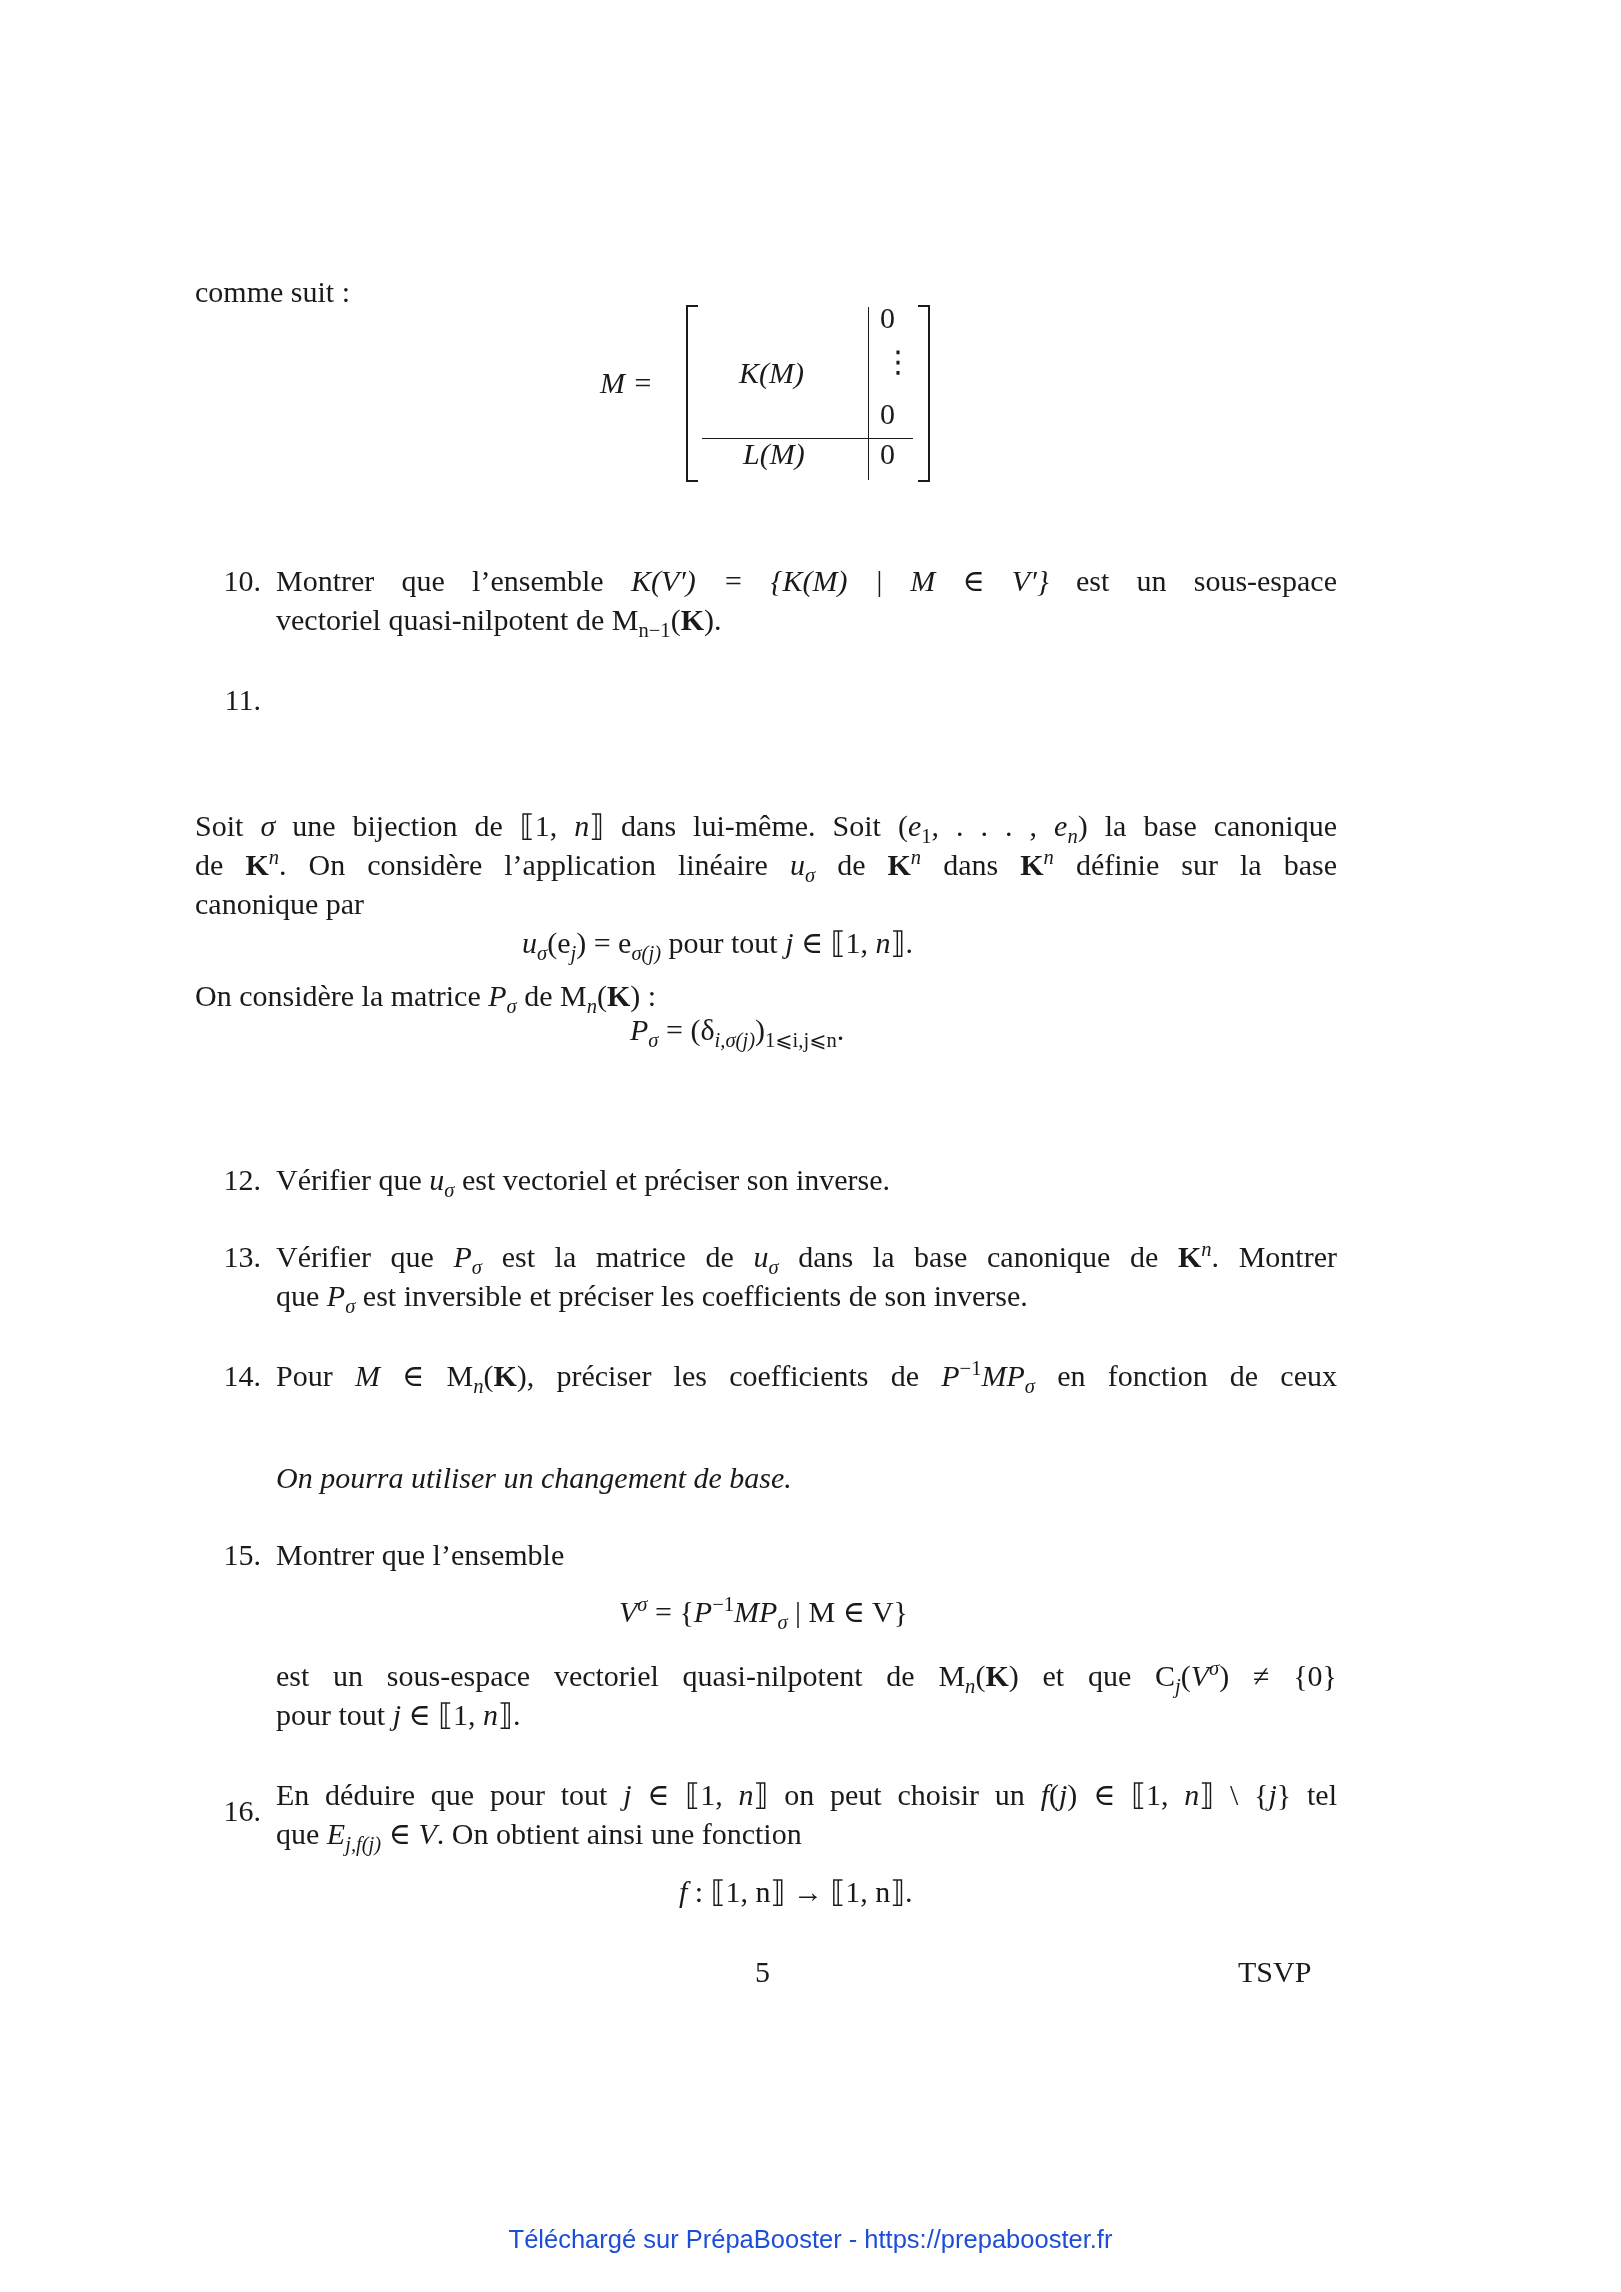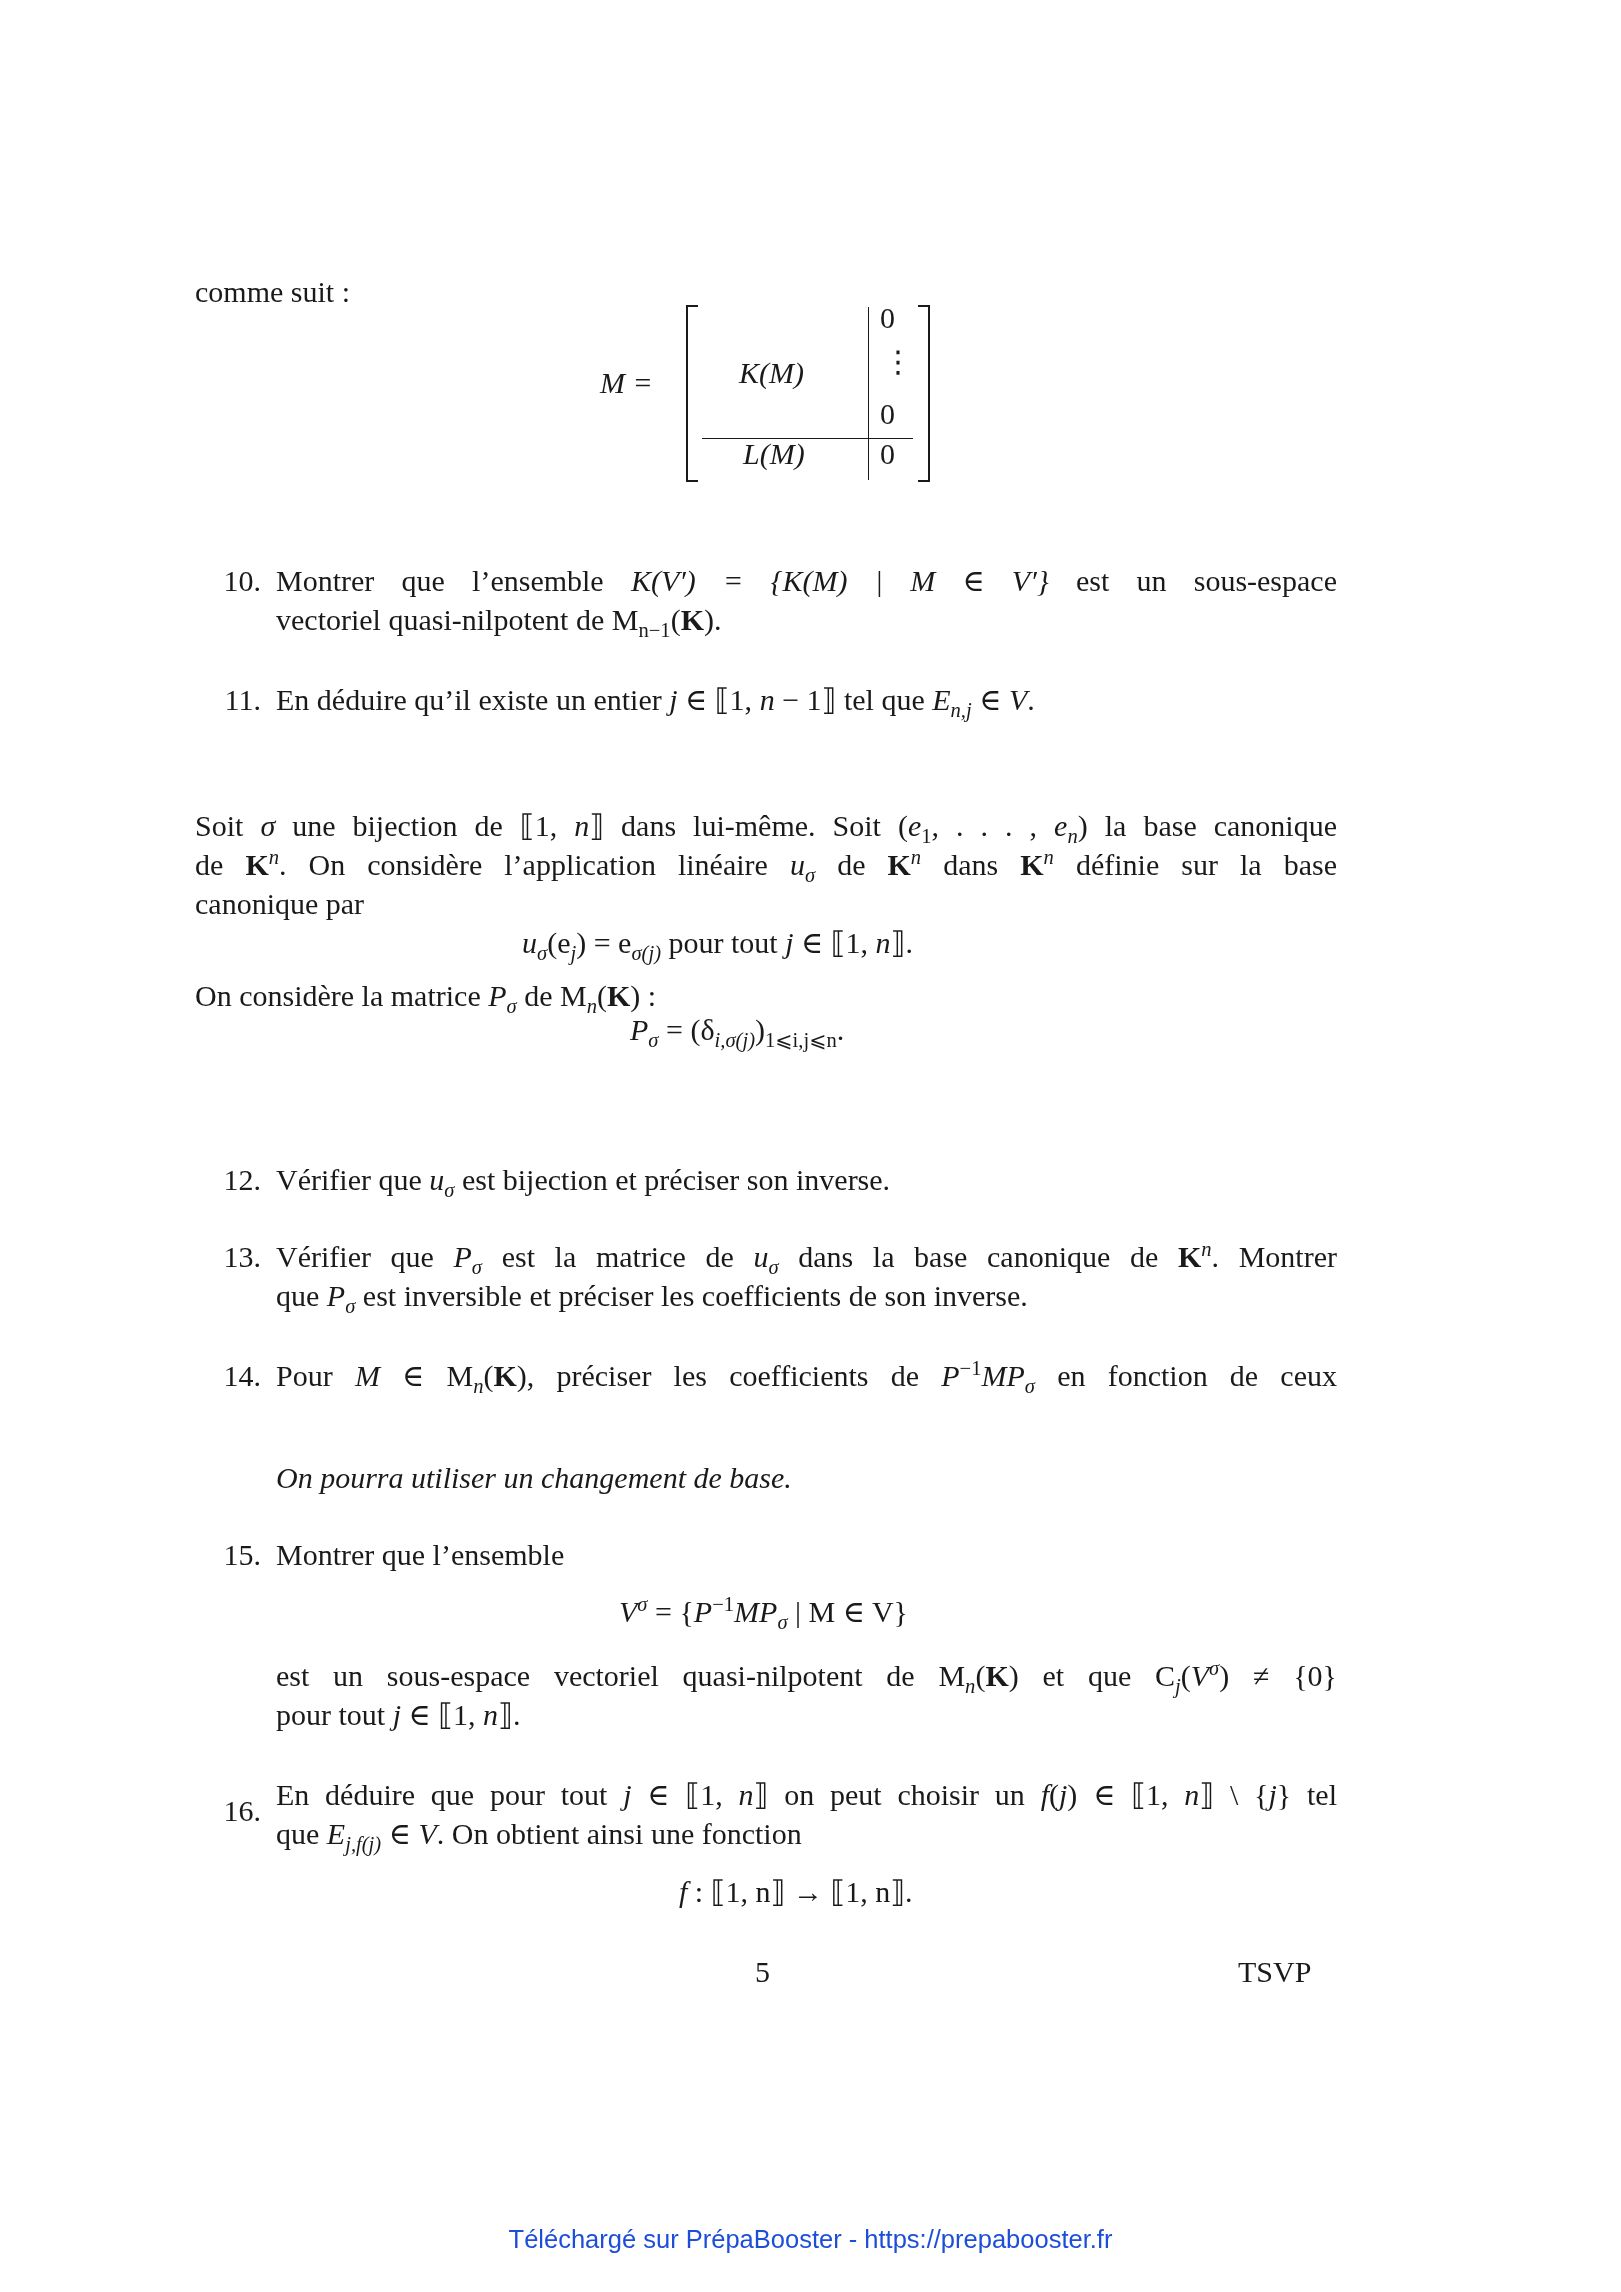--- a/index.html
+++ b/index.html
@@ -44,42 +44,39 @@
     <span class="cell" style="left:280px; top:140px;">0</span>
   </div>
 
   <div class="num" style="left:202px; top:561px;">10.</div>
   <div class="txt" style="left:276px; top:561px; width:1061px;">
     <div class="just"><span>Montrer que l’ensemble </span><i class="m">K(V′) = {K(M) | M ∈ V′}</i><span> est un sous-espace</span></div>
     <div><span>vectoriel quasi-nilpotent de M</span><sub>n−1</sub><span>(</span><b class="bb">K</b><span>).</span></div>
   </div>
 
   <div class="num" style="left:202px; top:680px;">11.</div>
-  <div class="txt" style="left:276px; top:680px;">
-    <span>En déduire qu’il existe un entier </span><i class="m">j</i><span> ∈ ⟦1, </span><i class="m">n</i><span> − 1⟧ tel que </span><i class="m">E</i><sub><i class="m">n,j</i></sub><span> ∈ </span><i class="m">V</i><span>.</span>
-  </div>
 
   <div class="txt" style="left:195px; top:806px; width:1142px;">
     <div class="just"><span>Soit </span><i class="m">σ</i><span> une bijection de ⟦1, </span><i class="m">n</i><span>⟧ dans lui-même. Soit (</span><i class="m">e</i><sub>1</sub><span>, . . . , </span><i class="m">e</i><sub><i class="m">n</i></sub><span>) la base canonique</span></div>
     <div class="just"><span>de </span><b class="bb">K</b><sup><i class="m">n</i></sup><span>. On considère l’application linéaire </span><i class="m">u</i><sub><i class="m">σ</i></sub><span> de </span><b class="bb">K</b><sup><i class="m">n</i></sup><span> dans </span><b class="bb">K</b><sup><i class="m">n</i></sup><span> définie sur la base</span></div>
     <div>canonique par</div>
   </div>
   <div class="txt" style="left:522px; top:923px;">
     <i class="m">u</i><sub><i class="m">σ</i></sub><span>(e</span><sub><i class="m">j</i></sub><span>) = e</span><sub><i class="m">σ(j)</i></sub><span> pour tout </span><i class="m">j</i><span> ∈ ⟦1, </span><i class="m">n</i><span>⟧.</span>
   </div>
   <div class="txt" style="left:195px; top:976px;">
     <span>On considère la matrice </span><i class="m">P</i><sub><i class="m">σ</i></sub><span> de M</span><sub><i class="m">n</i></sub><span>(</span><b class="bb">K</b><span>) :</span>
   </div>
   <div class="txt" style="left:630px; top:1010px;">
     <i class="m">P</i><sub><i class="m">σ</i></sub><span> = (δ</span><sub><i class="m">i,σ(j)</i></sub><span>)</span><sub>1⩽i,j⩽n</sub><span>.</span>
   </div>
 
   <div class="num" style="left:202px; top:1160px;">12.</div>
   <div class="txt" style="left:276px; top:1160px;">
-    <span>Vérifier que </span><i class="m">u</i><sub><i class="m">σ</i></sub><span> est bijection et préciser son inverse.</span>
+    <span>Vérifier que </span><i class="m">u</i><sub><i class="m">σ</i></sub><span> est vectoriel et préciser son inverse.</span>
   </div>
 
   <div class="num" style="left:202px; top:1237px;">13.</div>
   <div class="txt" style="left:276px; top:1237px; width:1061px;">
     <div class="just"><span>Vérifier que </span><i class="m">P</i><sub><i class="m">σ</i></sub><span> est la matrice de </span><i class="m">u</i><sub><i class="m">σ</i></sub><span> dans la base canonique de </span><b class="bb">K</b><sup><i class="m">n</i></sup><span>. Montrer</span></div>
     <div><span>que </span><i class="m">P</i><sub><i class="m">σ</i></sub><span> est inversible et préciser les coefficients de son inverse.</span></div>
   </div>
 
   <div class="num" style="left:202px; top:1356px;">14.</div>
   <div class="txt" style="left:276px; top:1356px; width:1061px;">

